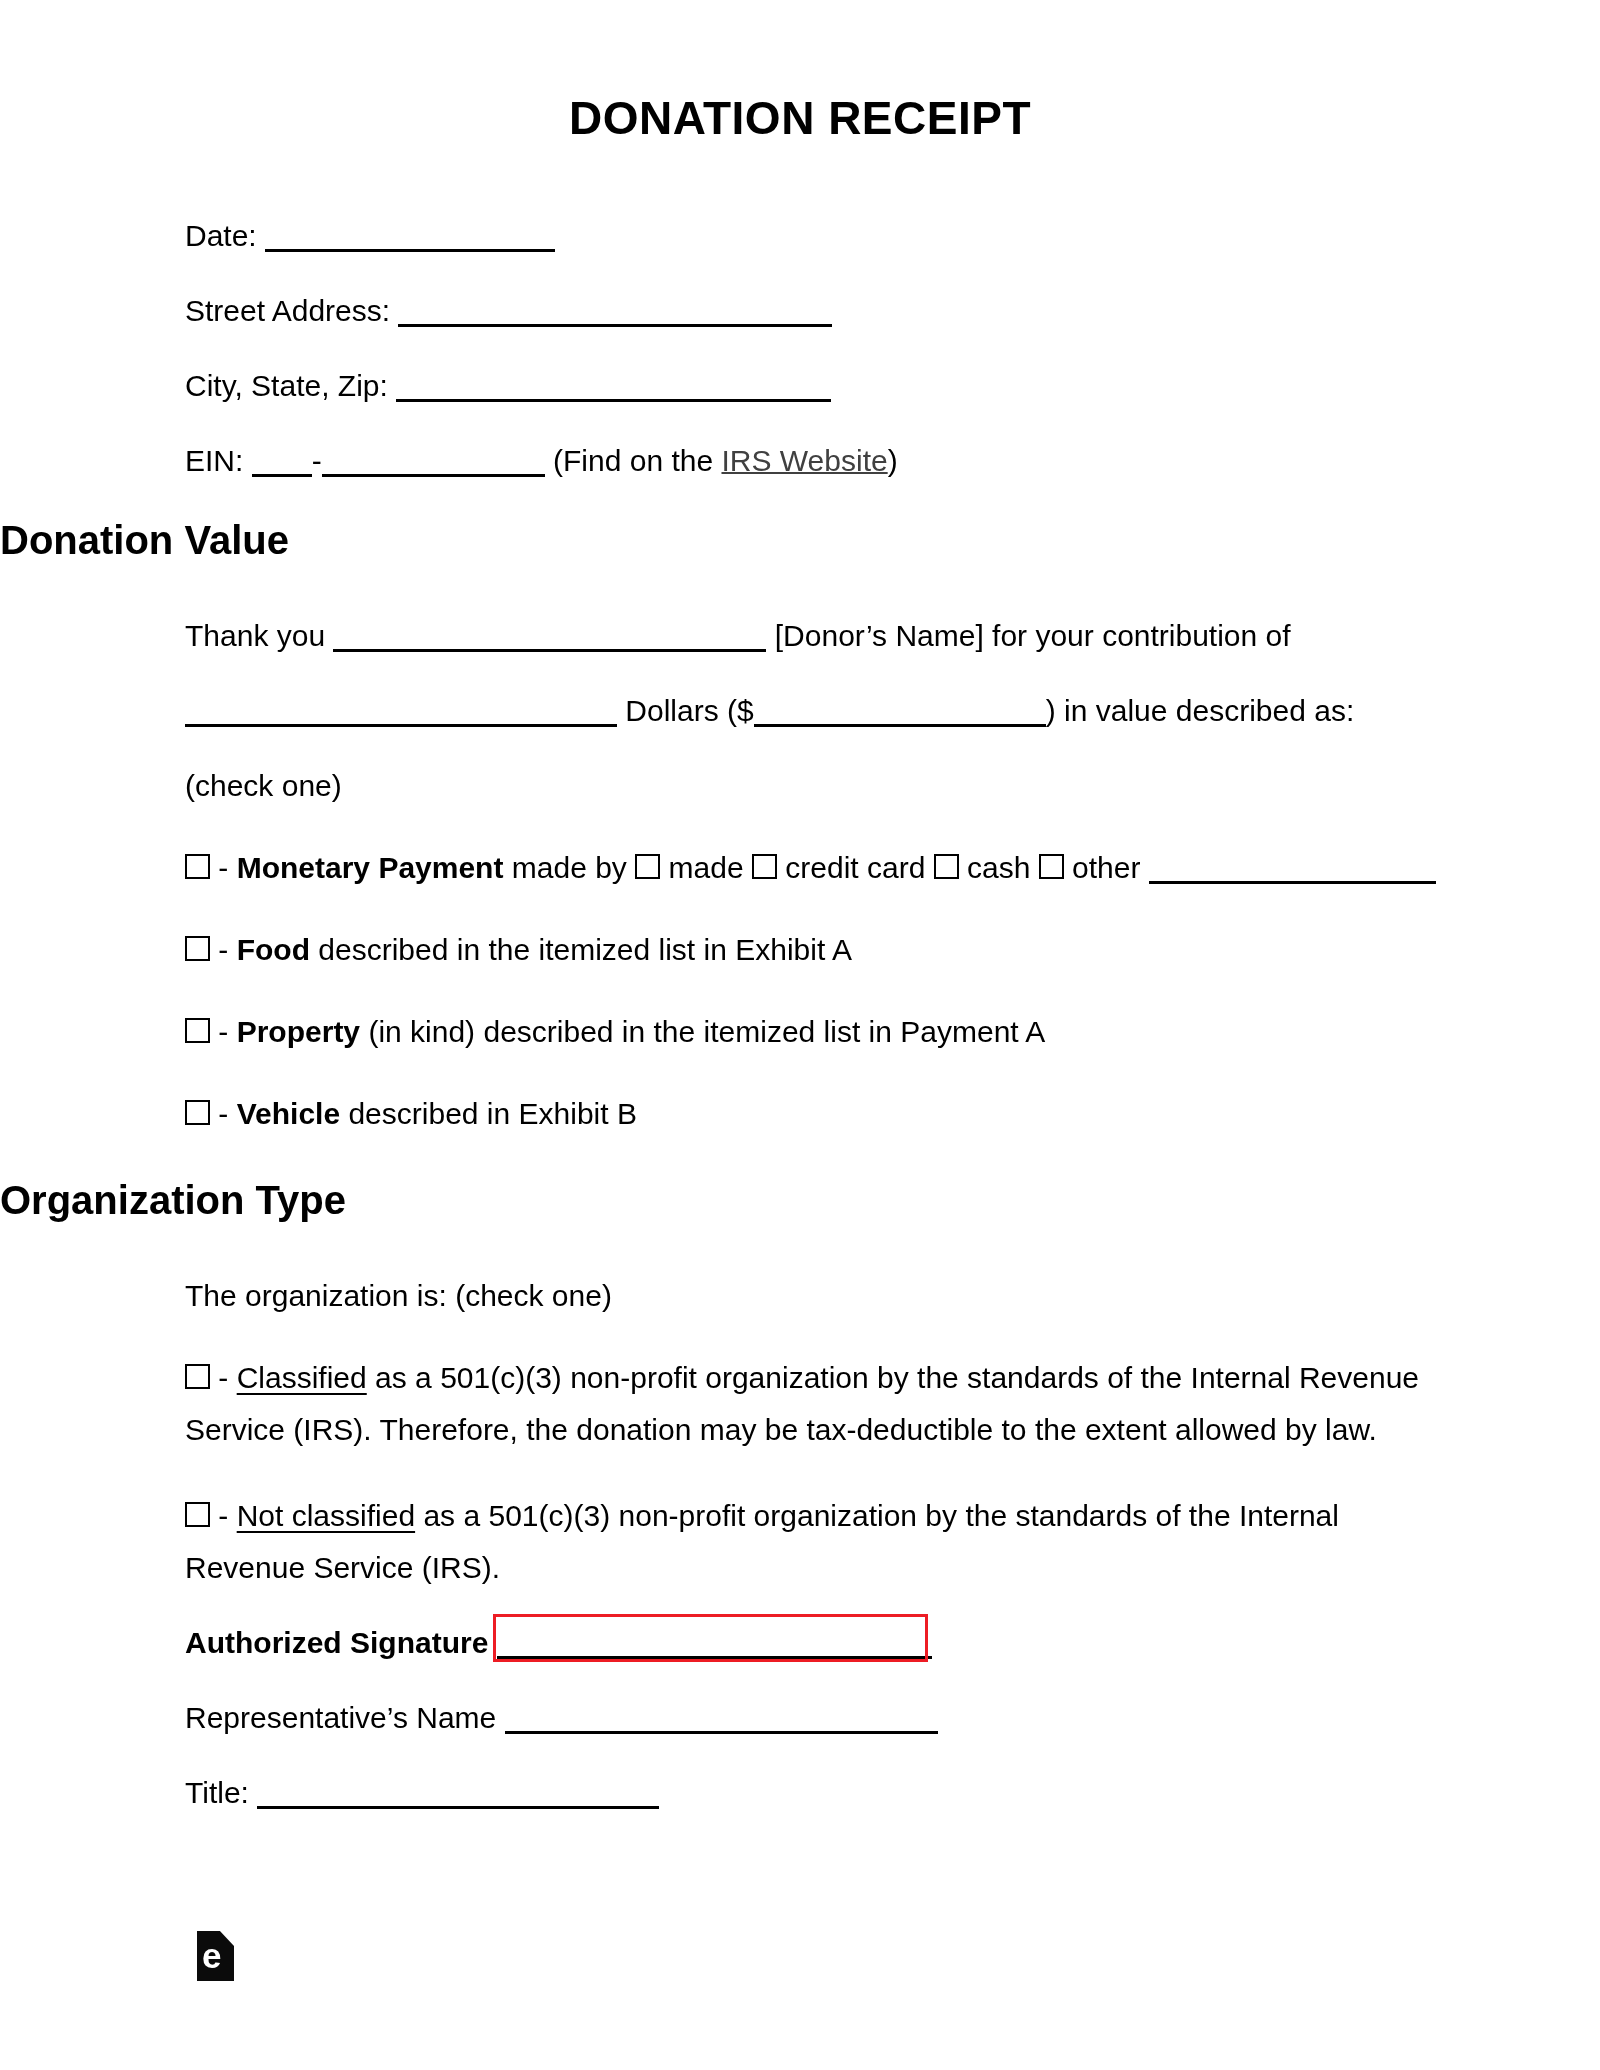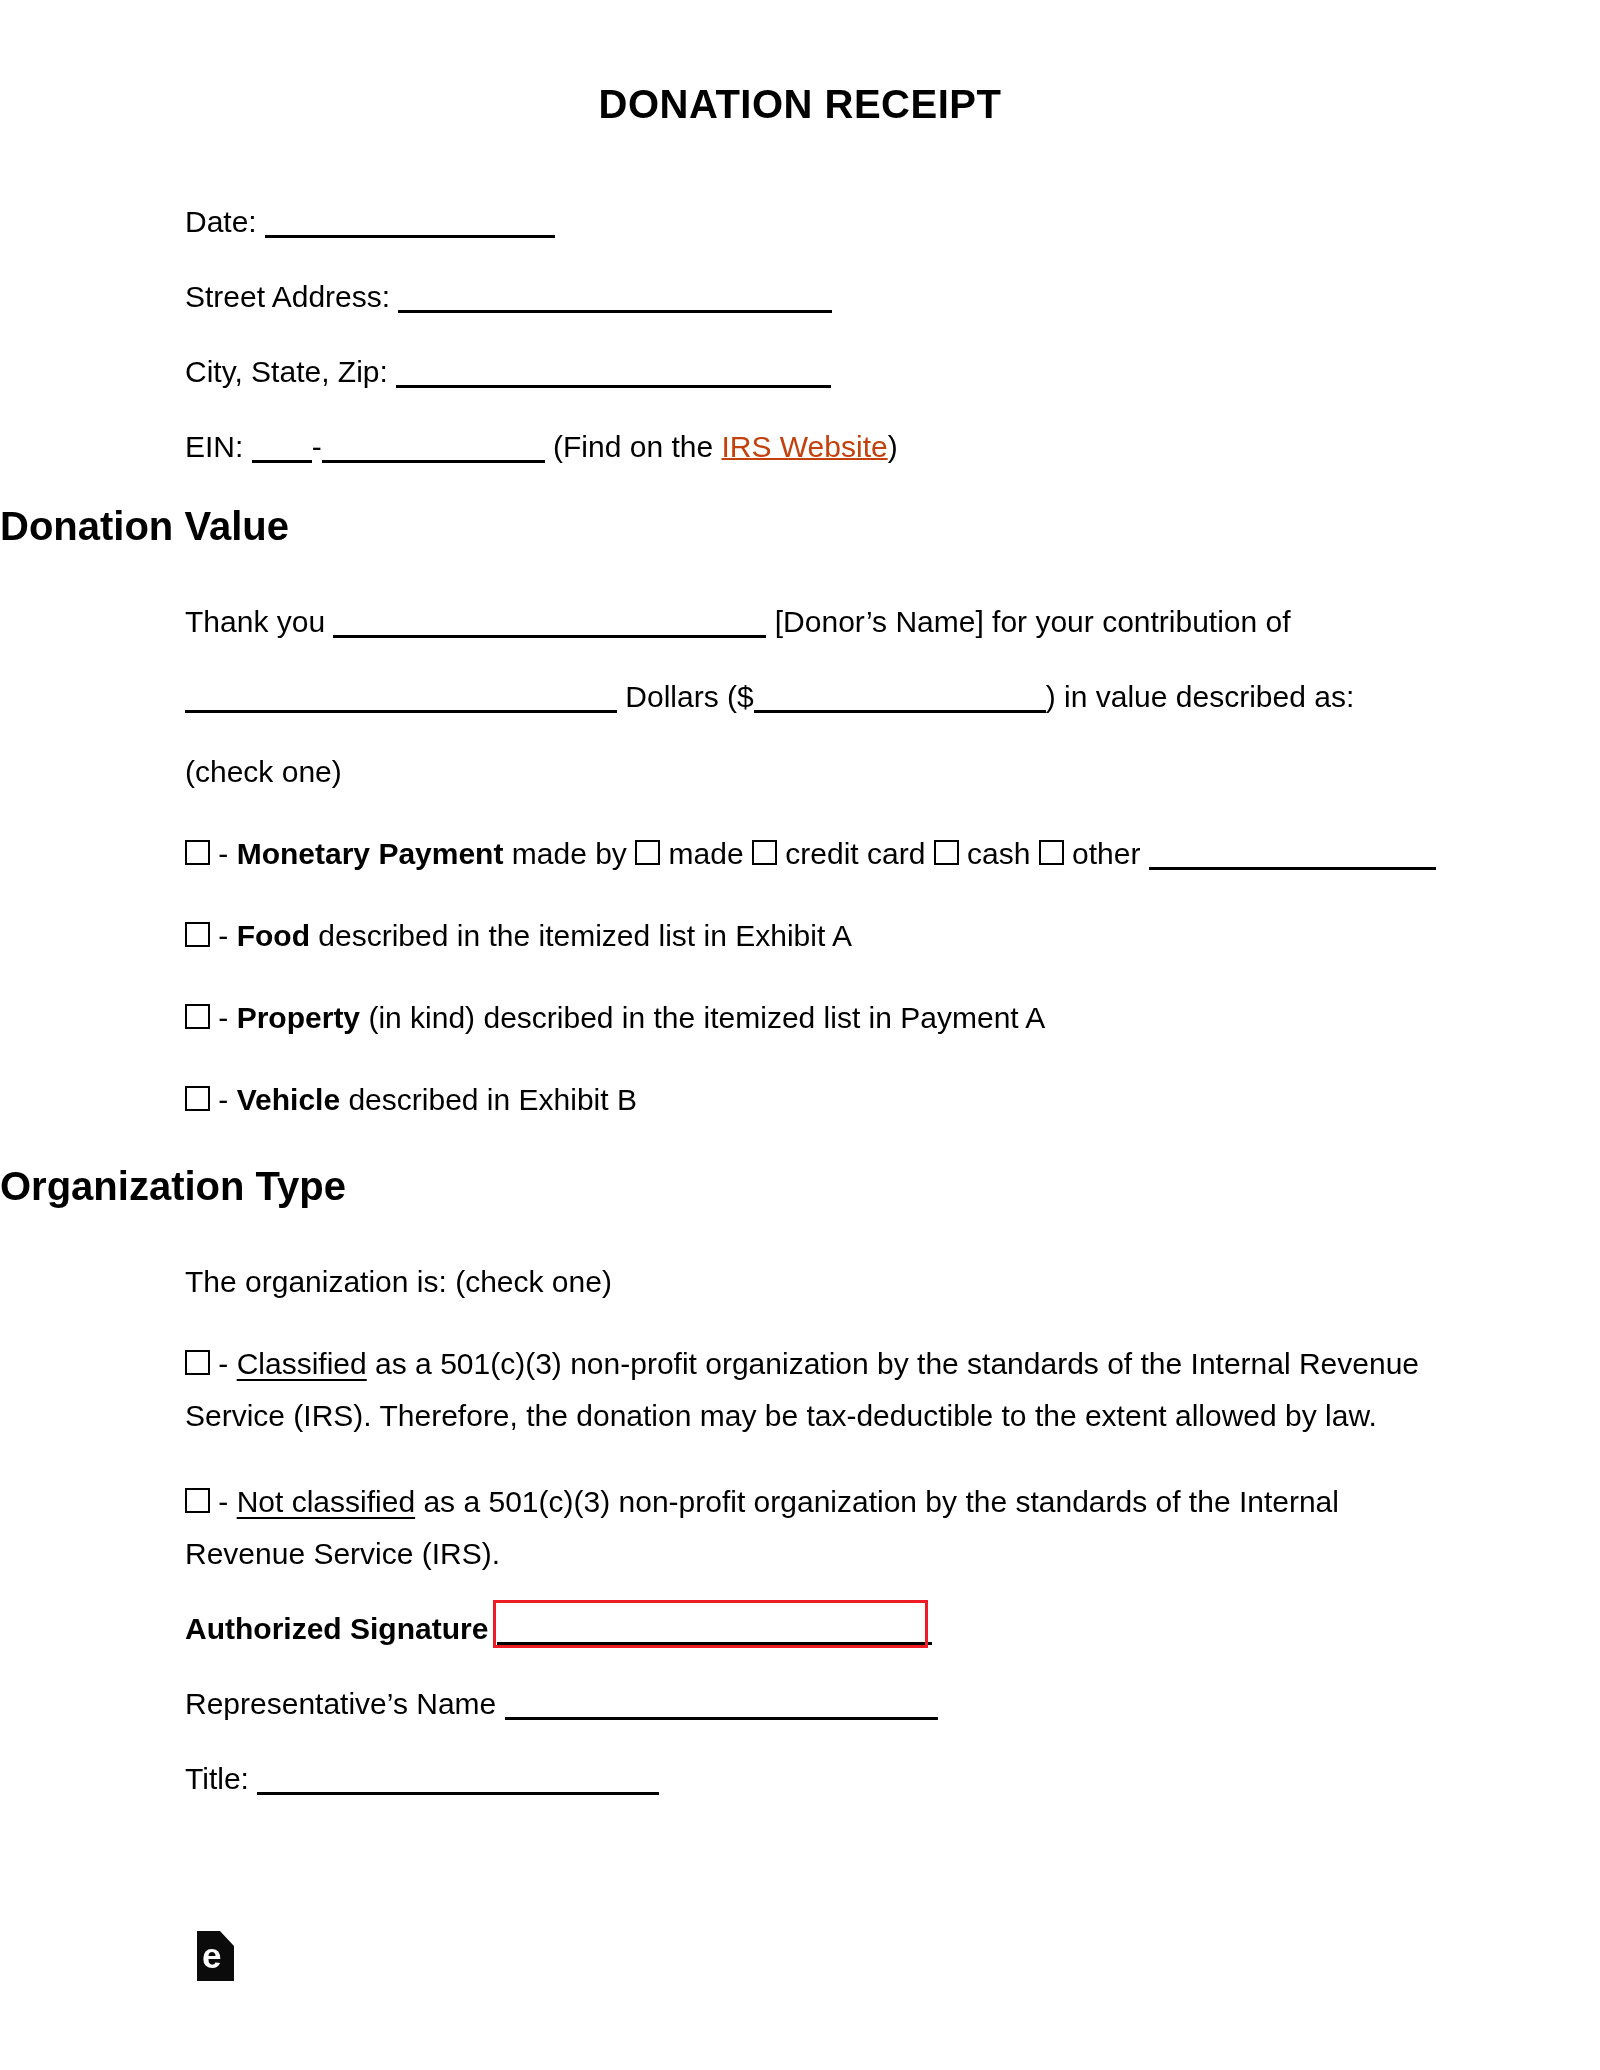--- a/index.html
+++ b/index.html
@@ -5,43 +5,43 @@
   html,body{margin:0;padding:0;}
   body{
     width:1600px;height:2070px;
     background:#ffffff;
     font-family:"Liberation Sans","DejaVu Sans",sans-serif;
     font-size:30px;color:#000;
     position:relative;overflow:hidden;
   }
   .content{padding:0 62px 0 185px;}
   h1{
-    font-size:40px;line-height:60px;font-weight:bold;
-    padding-top:72px;margin:2px -62px 62px -185px;
+    font-size:46px;line-height:60px;font-weight:bold;
+    padding-top:72px;margin:16px -62px 62px -185px;
     text-align:center;letter-spacing:.5px;
   }
   h2{
     font-size:40px;line-height:60px;font-weight:bold;
     margin:0 -62px 40px -185px;
   }
   p{margin:0 0 23px;line-height:52px;}
   p.mb-lg{margin-bottom:30px;}
   p.mb-xl{margin-bottom:34px;}
   .b{font-weight:bold;}
   .u{text-decoration:underline;text-decoration-thickness:2px;text-underline-offset:5px;text-align:right;}
   .bl{
     display:inline-block;border-bottom:3px solid #000;
     margin-bottom:-6px;height:0;
   }
   .cb{
     display:inline-block;width:21px;height:21px;
     border:2px solid #000;vertical-align:-1px;
     background:#fff;
   }
-  a.link{color:#c2410c;text-decoration:underline;text-decoration-thickness:2px;cursor:pointer;}
+  a.link{color:#404040;text-decoration:underline;text-decoration-thickness:2px;cursor:pointer;}
   .sigwrap{position:relative;}
   .redbox{
     position:absolute;left:-4px;bottom:-6px;
     width:429px;height:42px;
     border:3px solid #ed1c24;background:transparent;
   }
   .eforms-logo{
     position:absolute;left:197px;top:1931px;
     width:37px;height:50px;background:#0b0b0b;
     clip-path:polygon(0 0,62% 0,100% 30%,100% 100%,0 100%);

